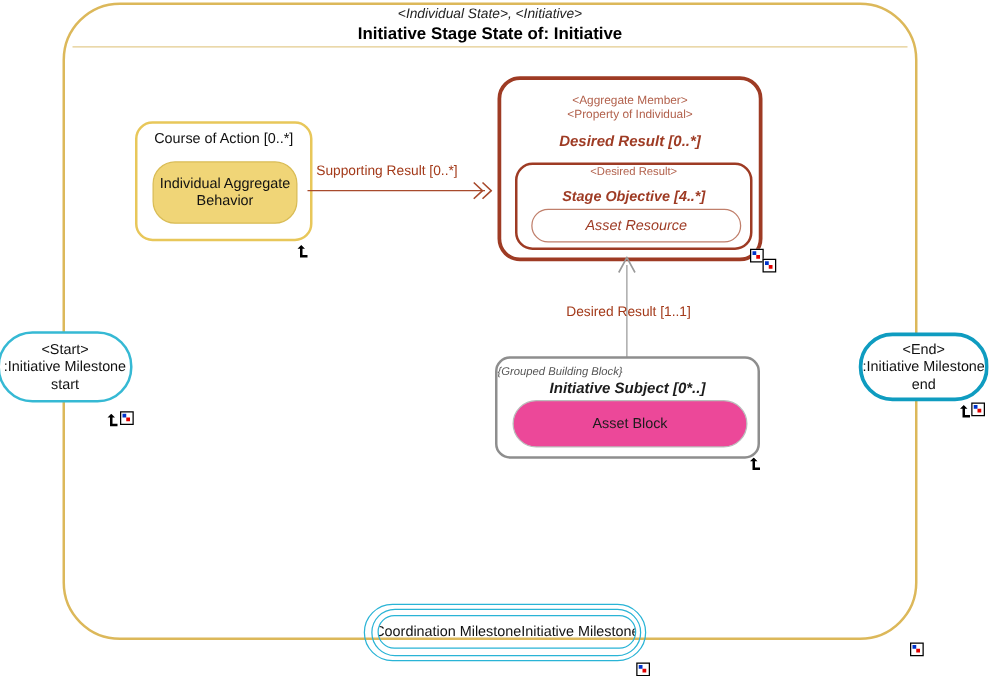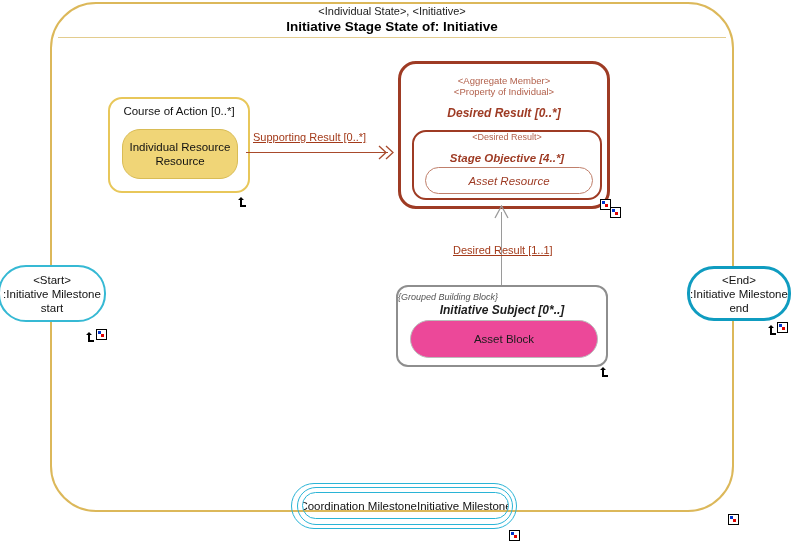--- a/index.html
+++ b/index.html
@@ -34,20 +34,21 @@
   #state-title-block {
     position: absolute;
     left: 50px;
     top: 2px;
     width: 684px;
     text-align: center;
     box-sizing: border-box;
   }
   .state-stereo {
     font-size: 11px;
+    font-style: italic;
     color: #222222;
     line-height: 13px;
     padding-top: 3px;
   }
   .state-name {
     font-size: 13.5px;
     font-weight: bold;
     color: #000000;
     line-height: 17px;
   }
@@ -281,21 +282,20 @@
     white-space: nowrap;
     overflow: hidden;
   }
 
   
   .conn-label {
     position: absolute;
     font-size: 11px;
     color: #a33a1a;
     white-space: nowrap;
-    text-decoration: underline;
   }
   #supporting-result-line {
     position: absolute;
     left: 246px;
     top: 152px;
     width: 142px;
     height: 0;
     border-top: 1.5px solid #a84a2c;
   }
   #supporting-result-label { left: 253px; top: 131px; }
@@ -353,21 +353,21 @@
 
   <div id="state-container" class="node"></div>
   <div id="state-divider"></div>
   <div id="state-title-block">
     <div class="state-stereo">&lt;Individual State&gt;, &lt;Initiative&gt;</div>
     <div class="state-name">Initiative Stage State of: Initiative</div>
   </div>
 
   <div id="course-of-action" class="node">
     <div class="title">Course of Action [0..*]</div>
-    <div id="individual-resource-behavior">Individual Resource Resource</div>
+    <div id="individual-resource-behavior">Individual Aggregate Behavior</div>
   </div>
   <div class="deco-flag" style="left:236px; top:194px;">
     <svg width="11" height="11" viewBox="0 0 11 11">
         <path d="M4 10 L4 3 L2 3 L5 0 L8 3 L6 3 L6 8 L10 8 L10 10 Z" fill="#000"></path>
       </svg>
   </div>
 
   <div id="desired-result" class="node">
     <div class="stereo">&lt;Aggregate Member&gt;</div>
     <div class="stereo" style="margin-top:0;">&lt;Property of Individual&gt;</div>

